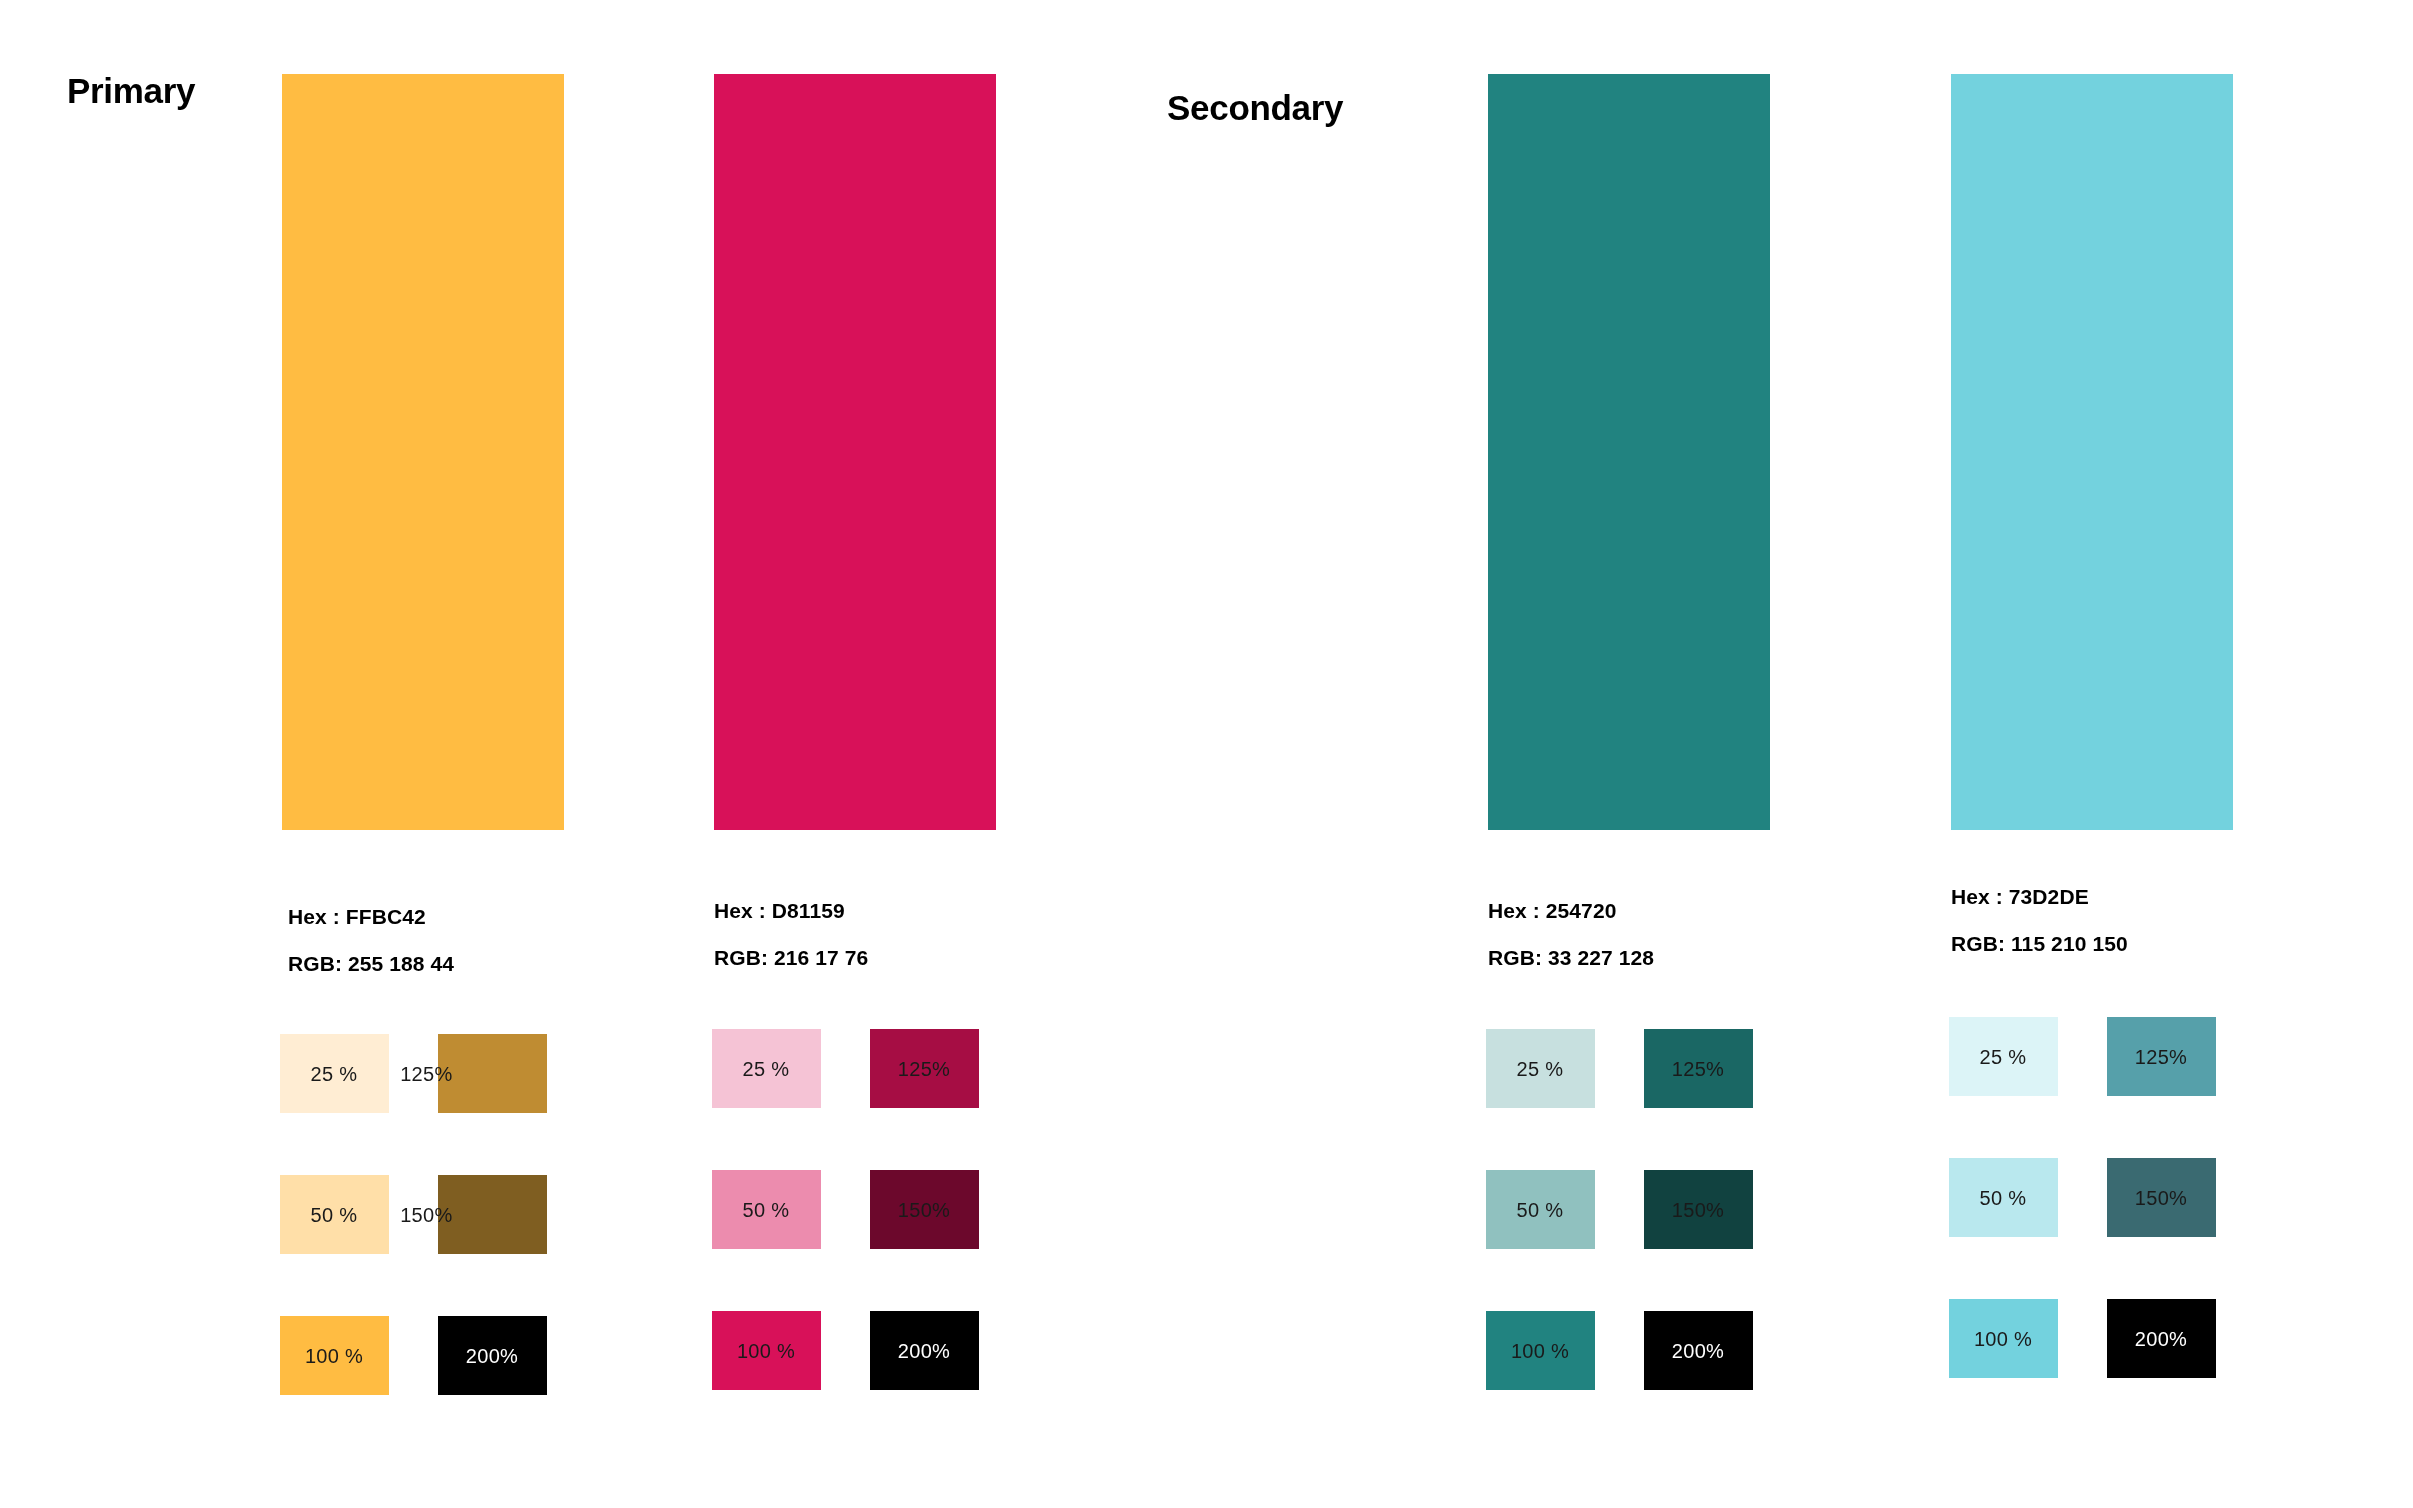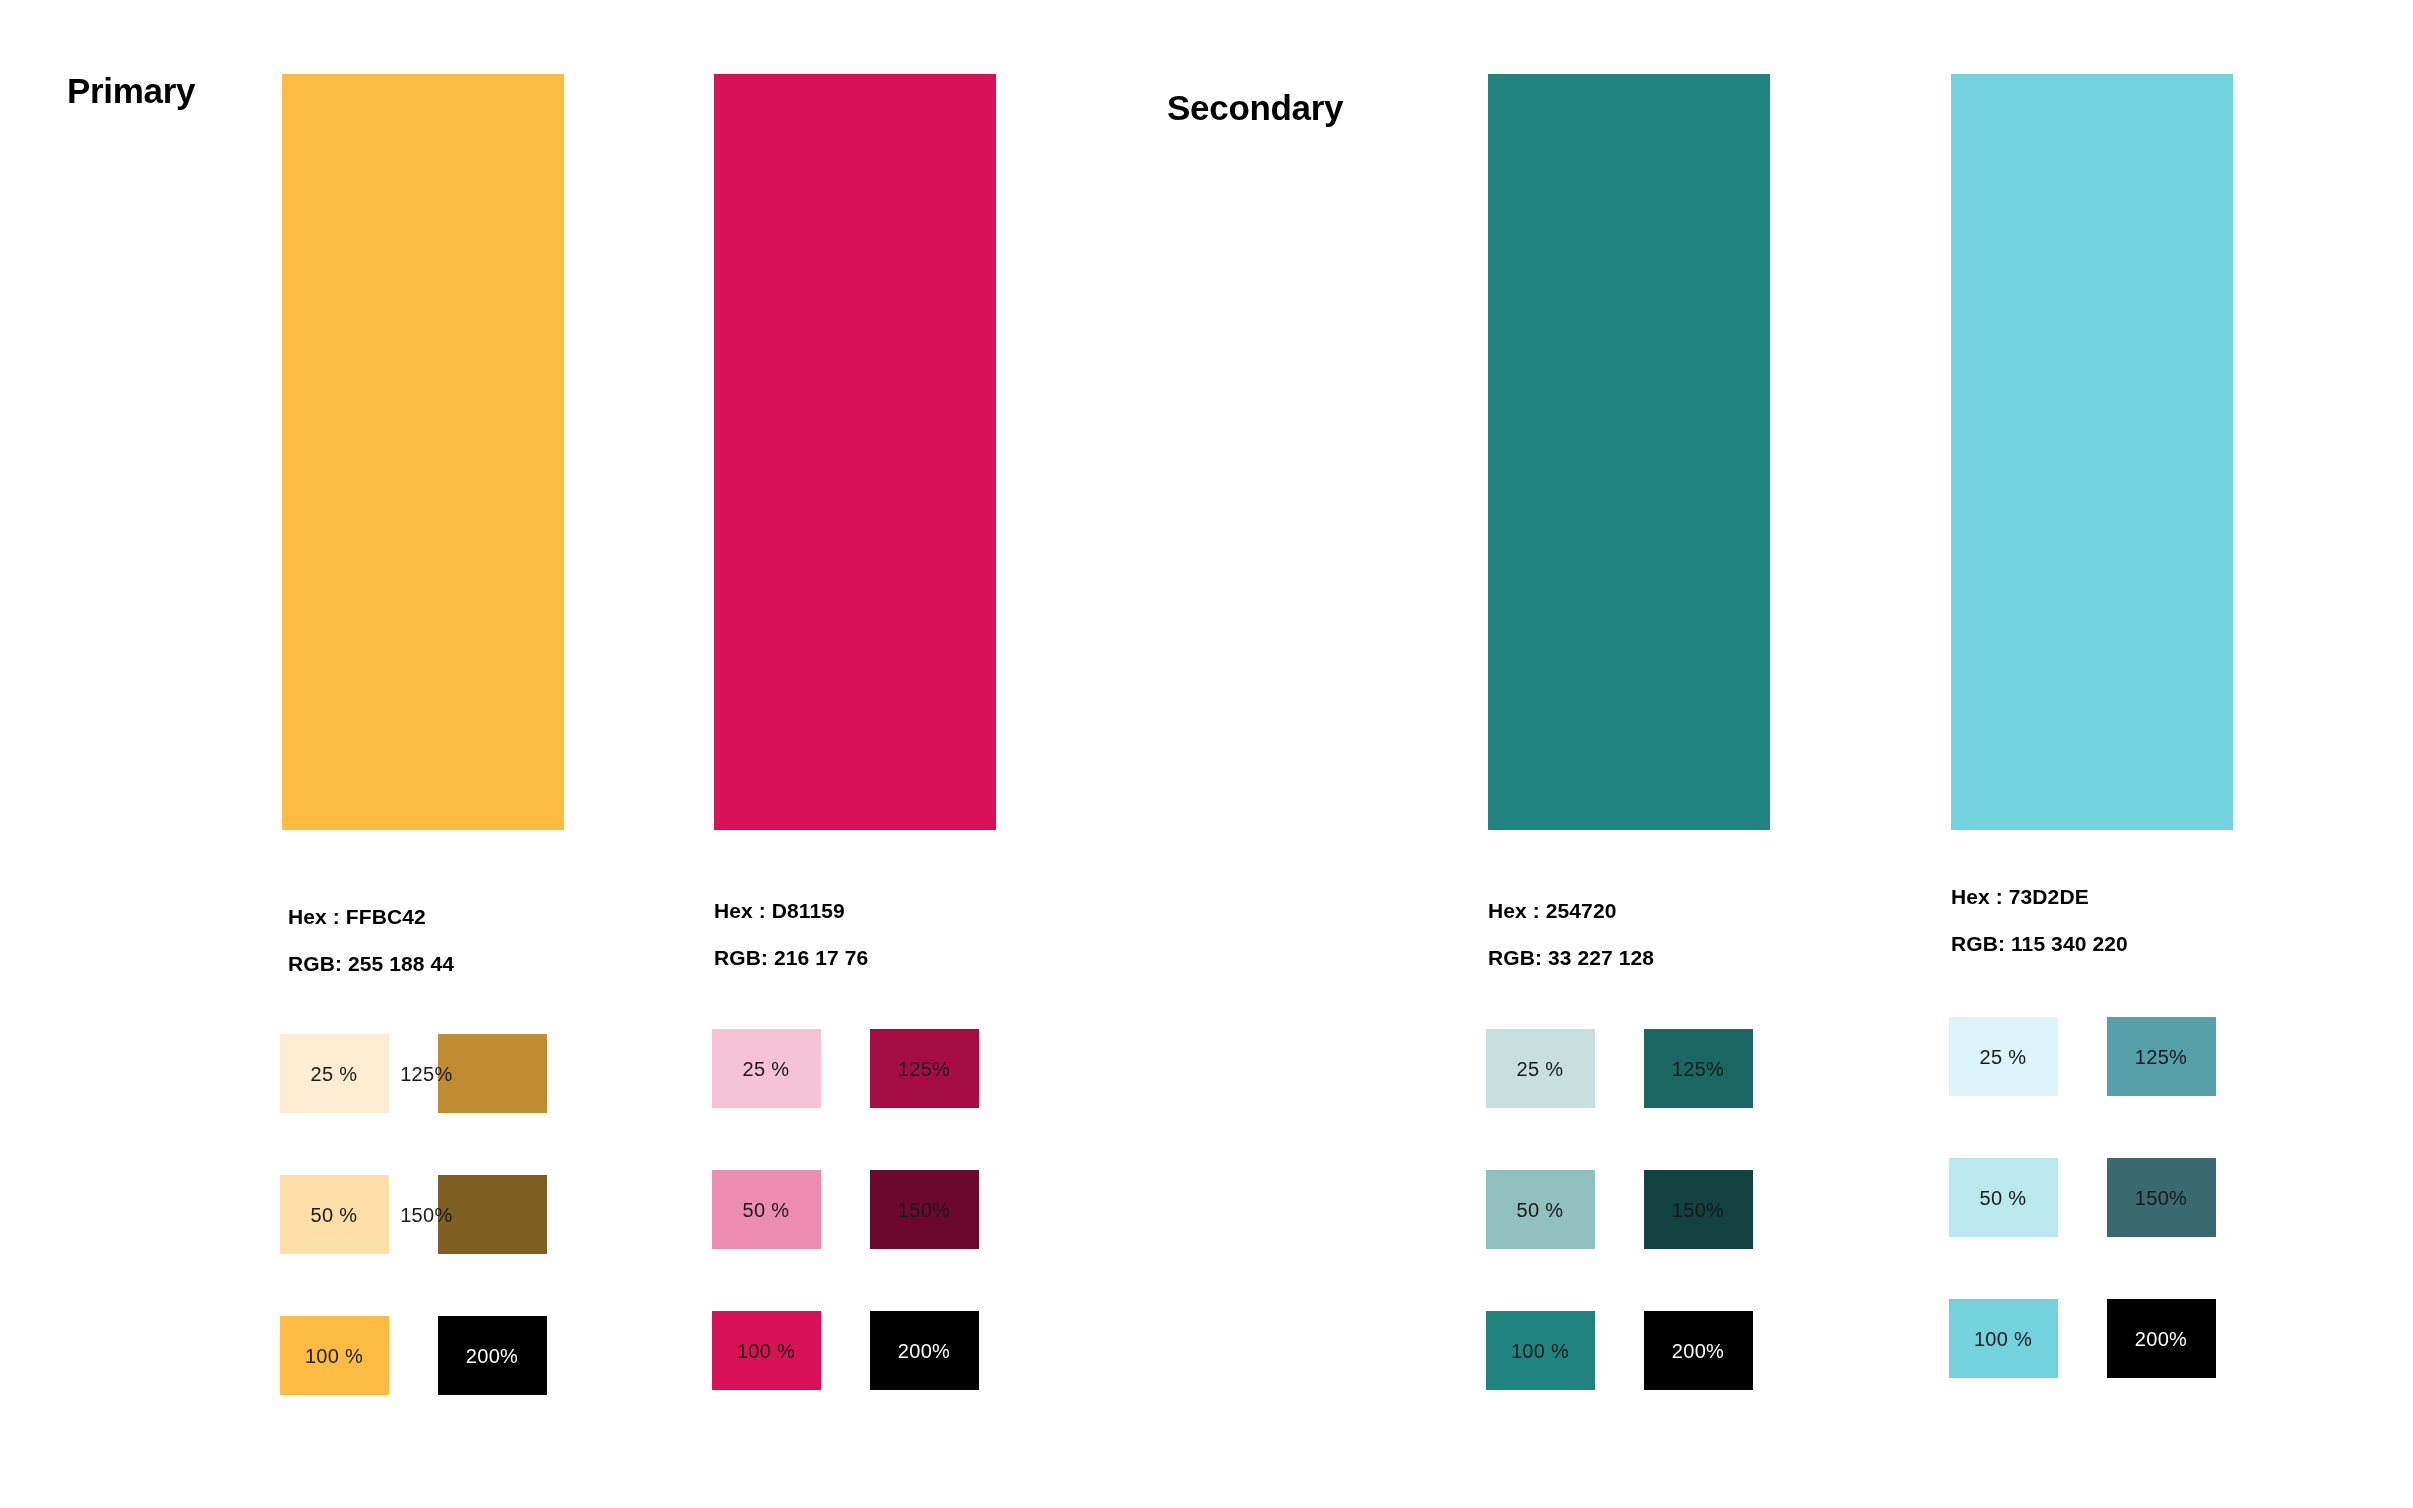--- a/index.html
+++ b/index.html
@@ -232,21 +232,21 @@
 
     </div>
   </div>
 
   <div class="palette-col" style="left:1951px;">
 
     <div class="hero-bar" style="left: 0px; top: 74px; background-color: rgb(115, 210, 222);"></div>
 
     <div class="meta" style="left:0;top:873px;">
       <div class="meta-line">Hex : 73D2DE</div>
-      <div class="meta-line">RGB: 115 340 220</div>
+      <div class="meta-line">RGB: 115 210 150</div>
     </div>
 
     <div class="tint-grid" style="left:-2.5px;top:1017px;">
 
       <div class="tint-row">
         <div class="sw sw-left" style="background-color: rgb(220, 244, 247);">
           <span class="sw-label">25 %</span>
         </div>
         <div class="sw sw-right" style="background-color: rgb(86, 160, 170);">
           <span class="sw-label">125%</span>

